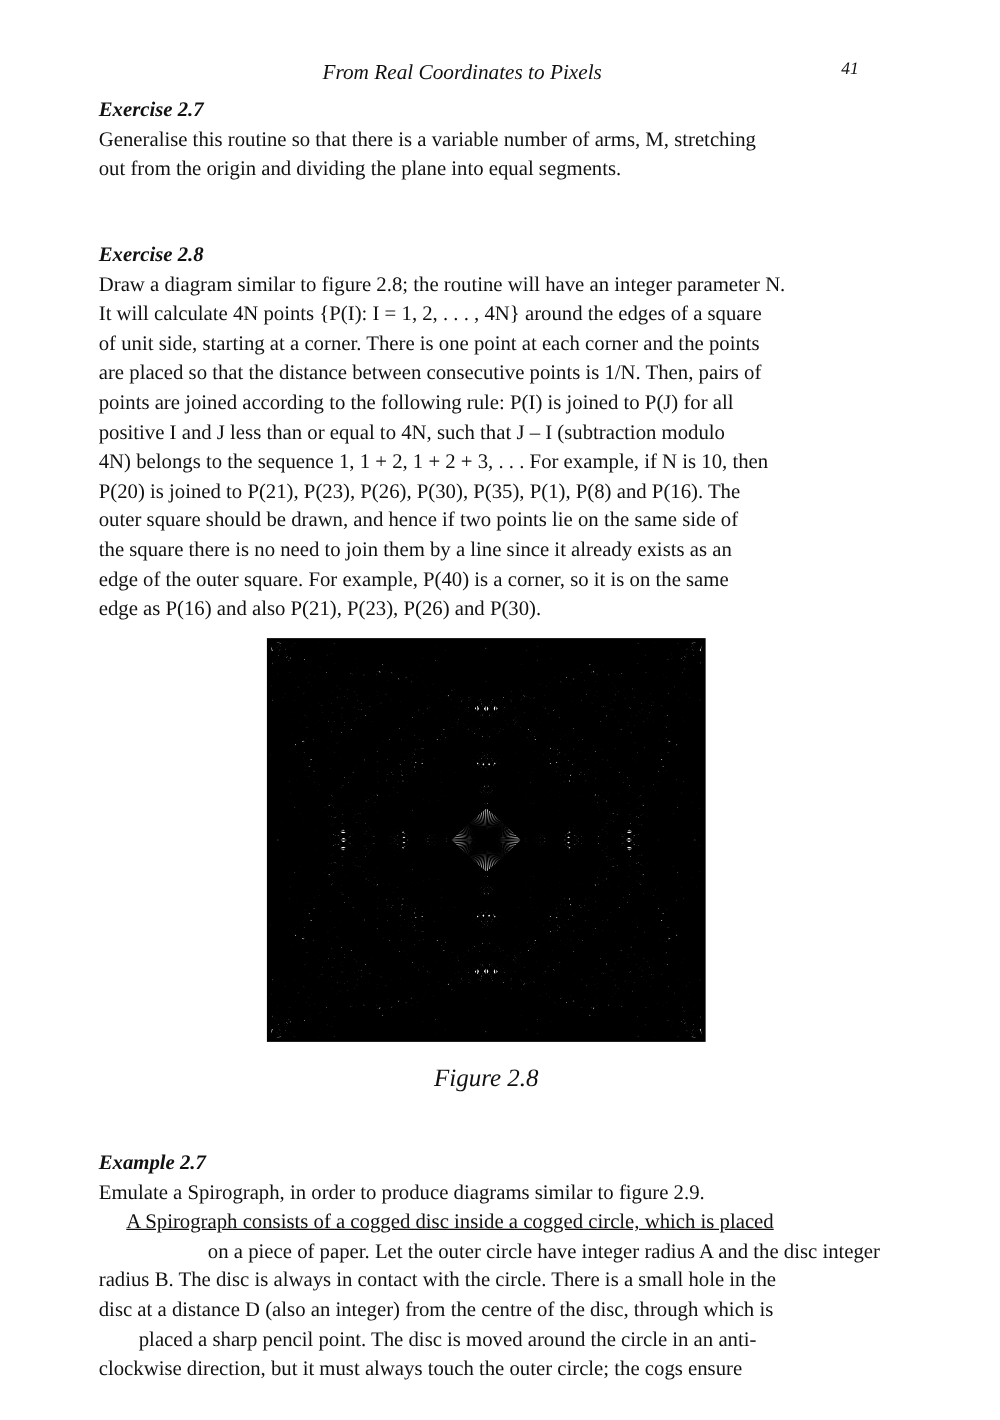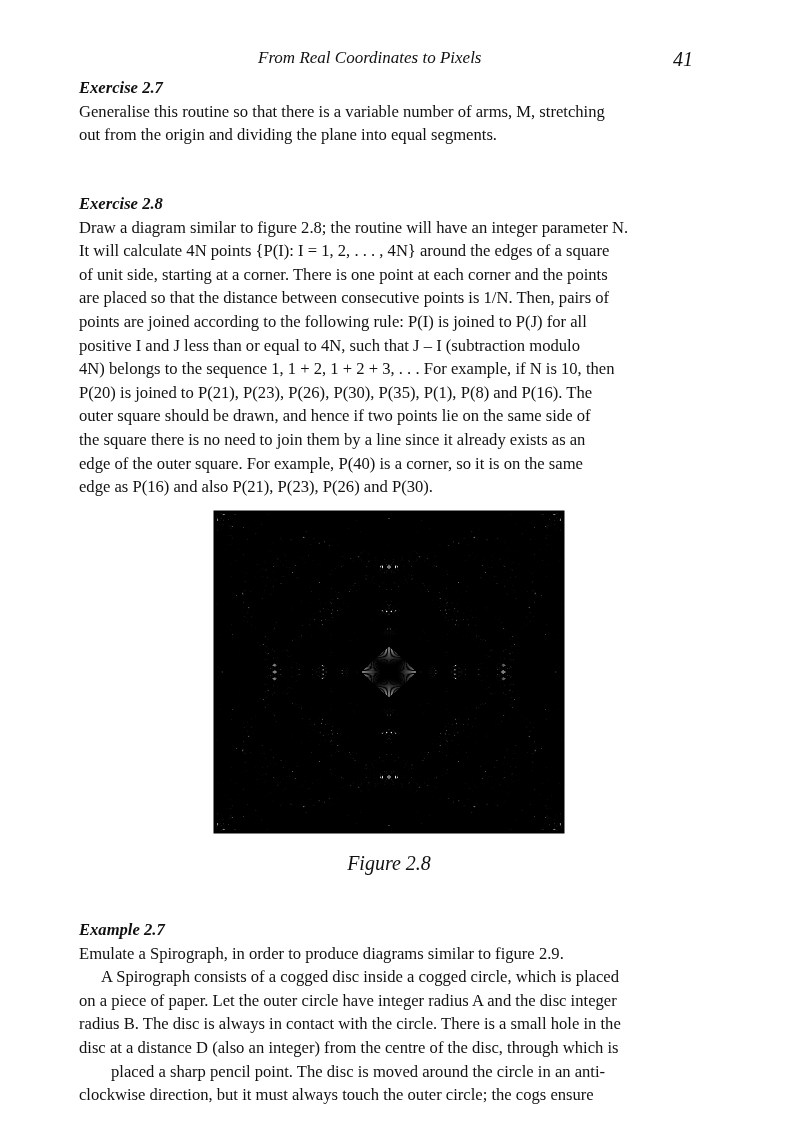--- a/index.html
+++ b/index.html
@@ -6,25 +6,25 @@
   body {
     width: 800px; height: 1136px; position: relative; overflow: hidden;
     font-family: "Liberation Serif", "DejaVu Serif", serif;
     color: #111111;
   }
   .running-head {
     position: absolute; top: 48px; left: 0; width: 732px; height: 24px;
     font-size: 17px; font-style: italic;
   }
   .running-title { position: absolute; left: 258px; top: 0; }
-  .page-number { position: absolute; left: 673px; top: 0; font-size: 20px; }
+  .page-number { position: absolute; left: 673px; top: 0; font-size: 14px; }
 
   .block { position: absolute; left: 79px; width: 625px; font-size: 16.6px; line-height: 23.6px; }
   .block .heading { font-style: italic; font-weight: bold; font-size: 16.6px; }
-  .indent { padding-left: 22px; }
+  .indent { padding-left: 22px; text-decoration: underline; }
 
   #ex27 { top: 76px; }
   #ex28 { top: 192px; }
   #ex27 .text-line, #ex28 .text-line, #ex27b .text-line { display:block; white-space: nowrap; }
 
   .figure-wrap { position: absolute; left: 213px; top: 510px; width: 352px; height: 324px; }
   .figure-wrap svg { display: block; width: 352px; height: 324px; background: #ffffff; }
   .figure-caption {
     position: absolute; top: 852px; left: 0; width: 778px; text-align: center;
     font-style: italic; font-size: 20px;
@@ -2070,18 +2070,18 @@
       <line x1="2" y1="12.666666666666664" x2="350" y2="162" stroke="#000000" stroke-width="1.1"></line>
       <rect x="2" y="2" width="348" height="320" fill="none" stroke="#000000" stroke-width="3"></rect>
     </svg>
 </div>
 <div class="figure-caption">Figure 2.8</div>
 
 <div class="block" id="ex-spiro">
   <div class="heading">Example 2.7</div>
   <span class="text-line" style="display:block;white-space:nowrap;">Emulate a Spirograph, in order to produce diagrams similar to figure 2.9.</span>
   <span class="text-line indent" style="display:block;white-space:nowrap;">A Spirograph consists of a cogged disc inside a cogged circle, which is placed</span>
-  <span class="text-line" style="display:block;white-space:nowrap;">on a piece of paper. Let the outer circle have integer radius A and the disc integer</span>
+  <span class="text-line" style="display:block;white-space:nowrap;text-align:right;">on a piece of paper. Let the outer circle have integer radius A and the disc integer</span>
   <span class="text-line" style="display:block;white-space:nowrap;">radius B. The disc is always in contact with the circle. There is a small hole in the</span>
   <span class="text-line" style="display:block;white-space:nowrap;">disc at a distance D (also an integer) from the centre of the disc, through which is</span>
   <span class="text-line" style="display:block;white-space:nowrap;margin-left:32px;">placed a sharp pencil point. The disc is moved around the circle in an anti-</span>
   <span class="text-line" style="display:block;white-space:nowrap;">clockwise direction, but it must always touch the outer circle; the cogs ensure</span>
 </div>
 
 </body></html>

